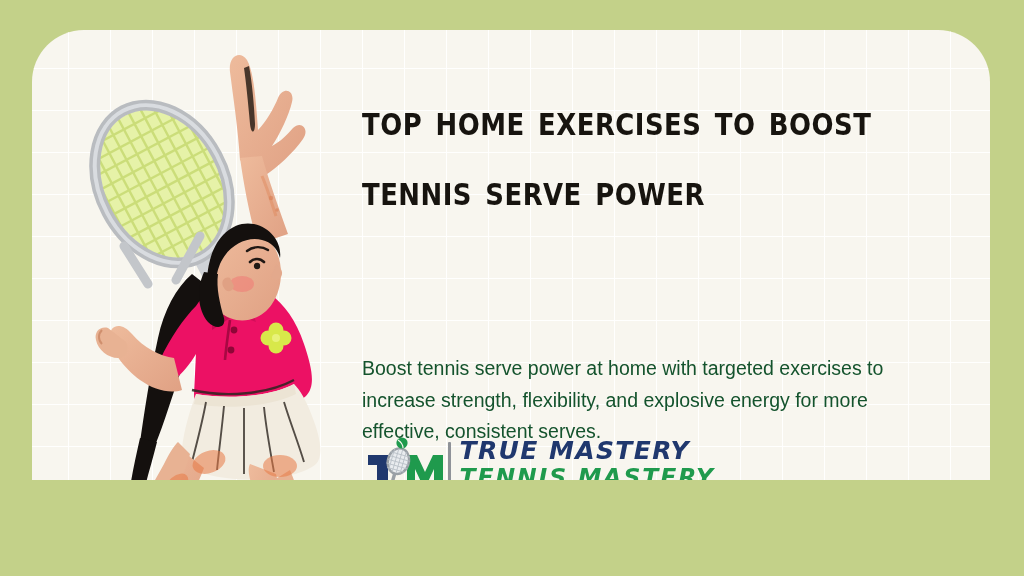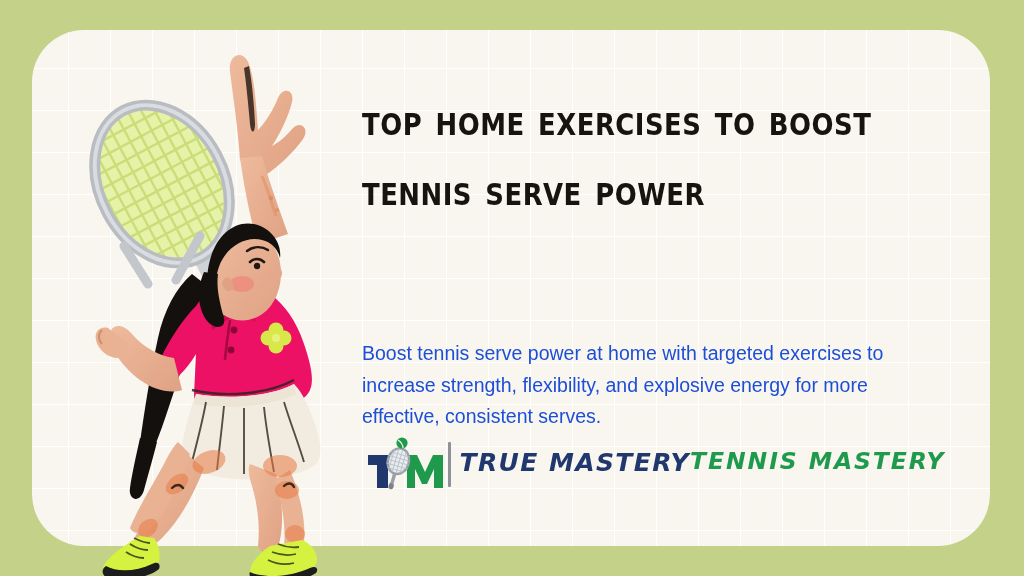--- a/index.html
+++ b/index.html
@@ -10,21 +10,21 @@
     width: 1024px;
     height: 576px;
     overflow: hidden;
     background: #c3d189;
     font-family: "Liberation Sans", sans-serif;
   }
 
   #poster {
     position: relative;
     width: 1024px;
-    height: 576px;
+    height: 480px;
     background: #c3d189;
     overflow: hidden;
   }
 
   
   #card {
     position: absolute;
     left: 32px;
     top: 30px;
     width: 958px;
@@ -73,46 +73,46 @@
     margin: 0;
     font-variant: small-caps;
     text-transform: lowercase;
     transform: scaleX(0.96);
     transform-origin: left top;
   }
 
   #subtext {
     margin: 0;
     position: absolute;
-    top: 252px;
+    top: 267px;
     left: 0;
     width: 580px;
     font-family: "Liberation Sans", sans-serif;
     font-size: 19.5px;
     line-height: 1.62;
-    color: #1d4ed8;
+    color: #14532d;
   }
 
   
   #logo {
     position: absolute;
     top: 348px;
     left: 5px;
     display: flex;
     align-items: center;
   }
   #logo-mark { width: 78px; height: 60px; display: block; }
   #logo-divider {
     width: 2.5px;
     height: 45px;
     background: #8f9298;
     margin: 0 9px 0 3px;
     border-radius: 1px;
   }
-  #logo-words { display: flex; flex-direction: row; line-height: 1; }
+  #logo-words { display: flex; flex-direction: column; line-height: 1; }
   .logo-line {
     font-family: "DejaVu Sans", sans-serif;
     font-weight: 700;
     font-style: italic;
     font-size: 25px;
     letter-spacing: 1.4px;
   }
   #logo-line-1 { color: #20386e; margin-bottom: 3px; }
   #logo-line-2 { color: #1f9a4d; font-size: 23.5px; letter-spacing: 1.9px; }
 </style>

